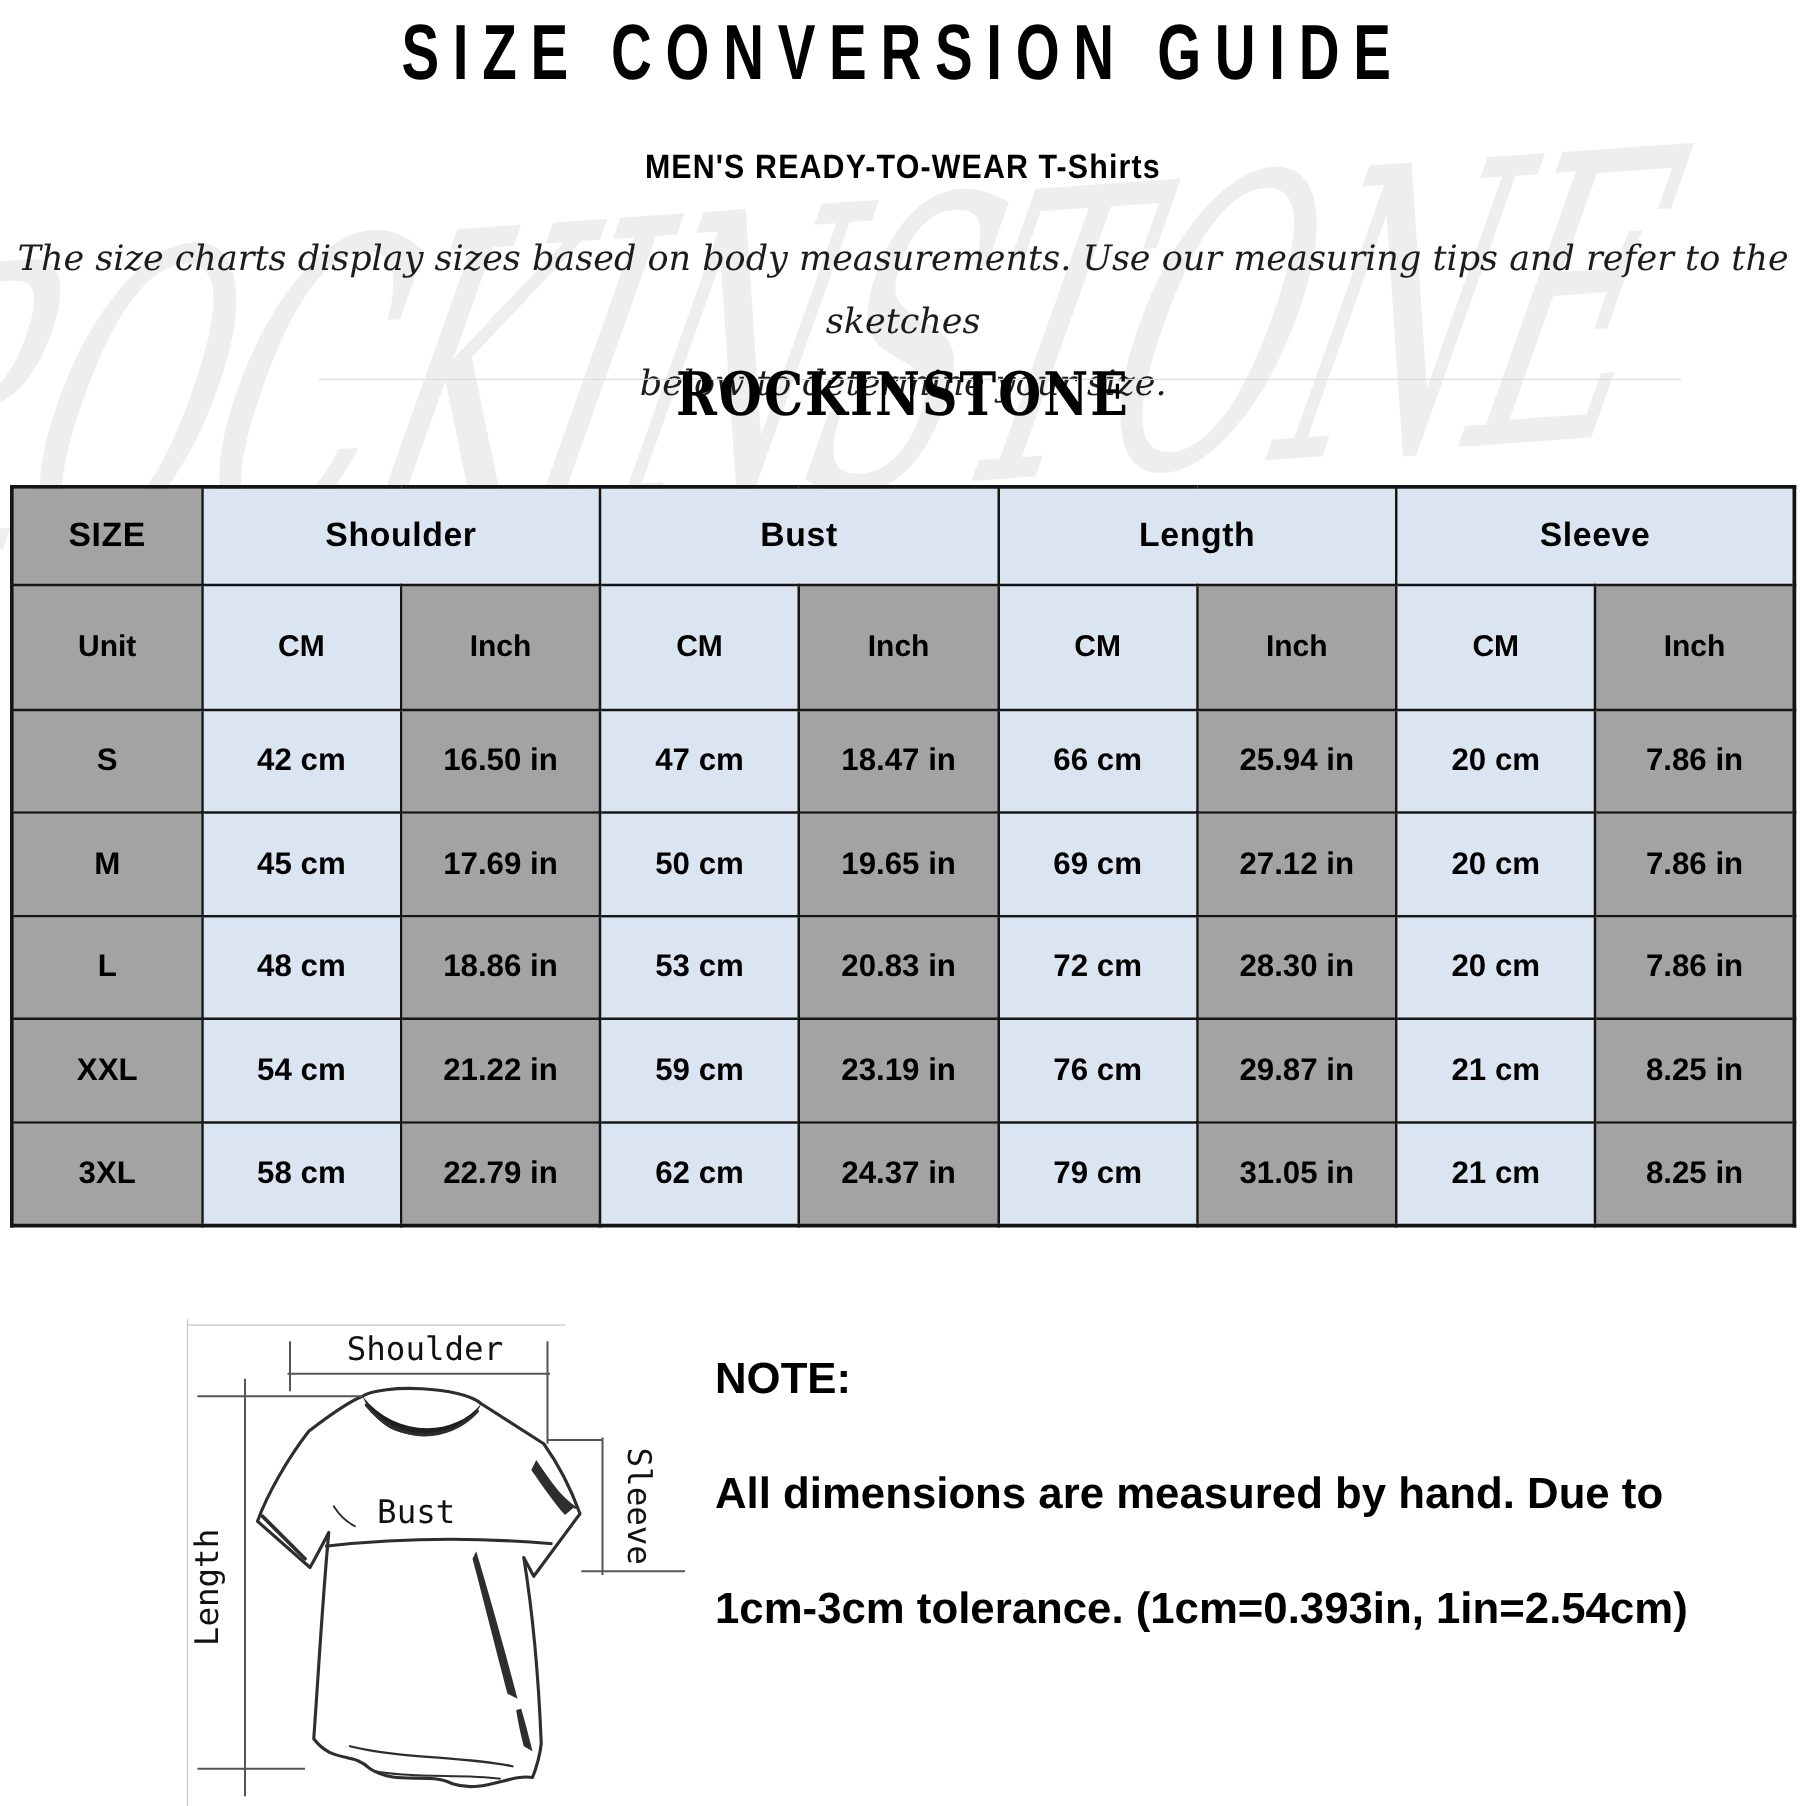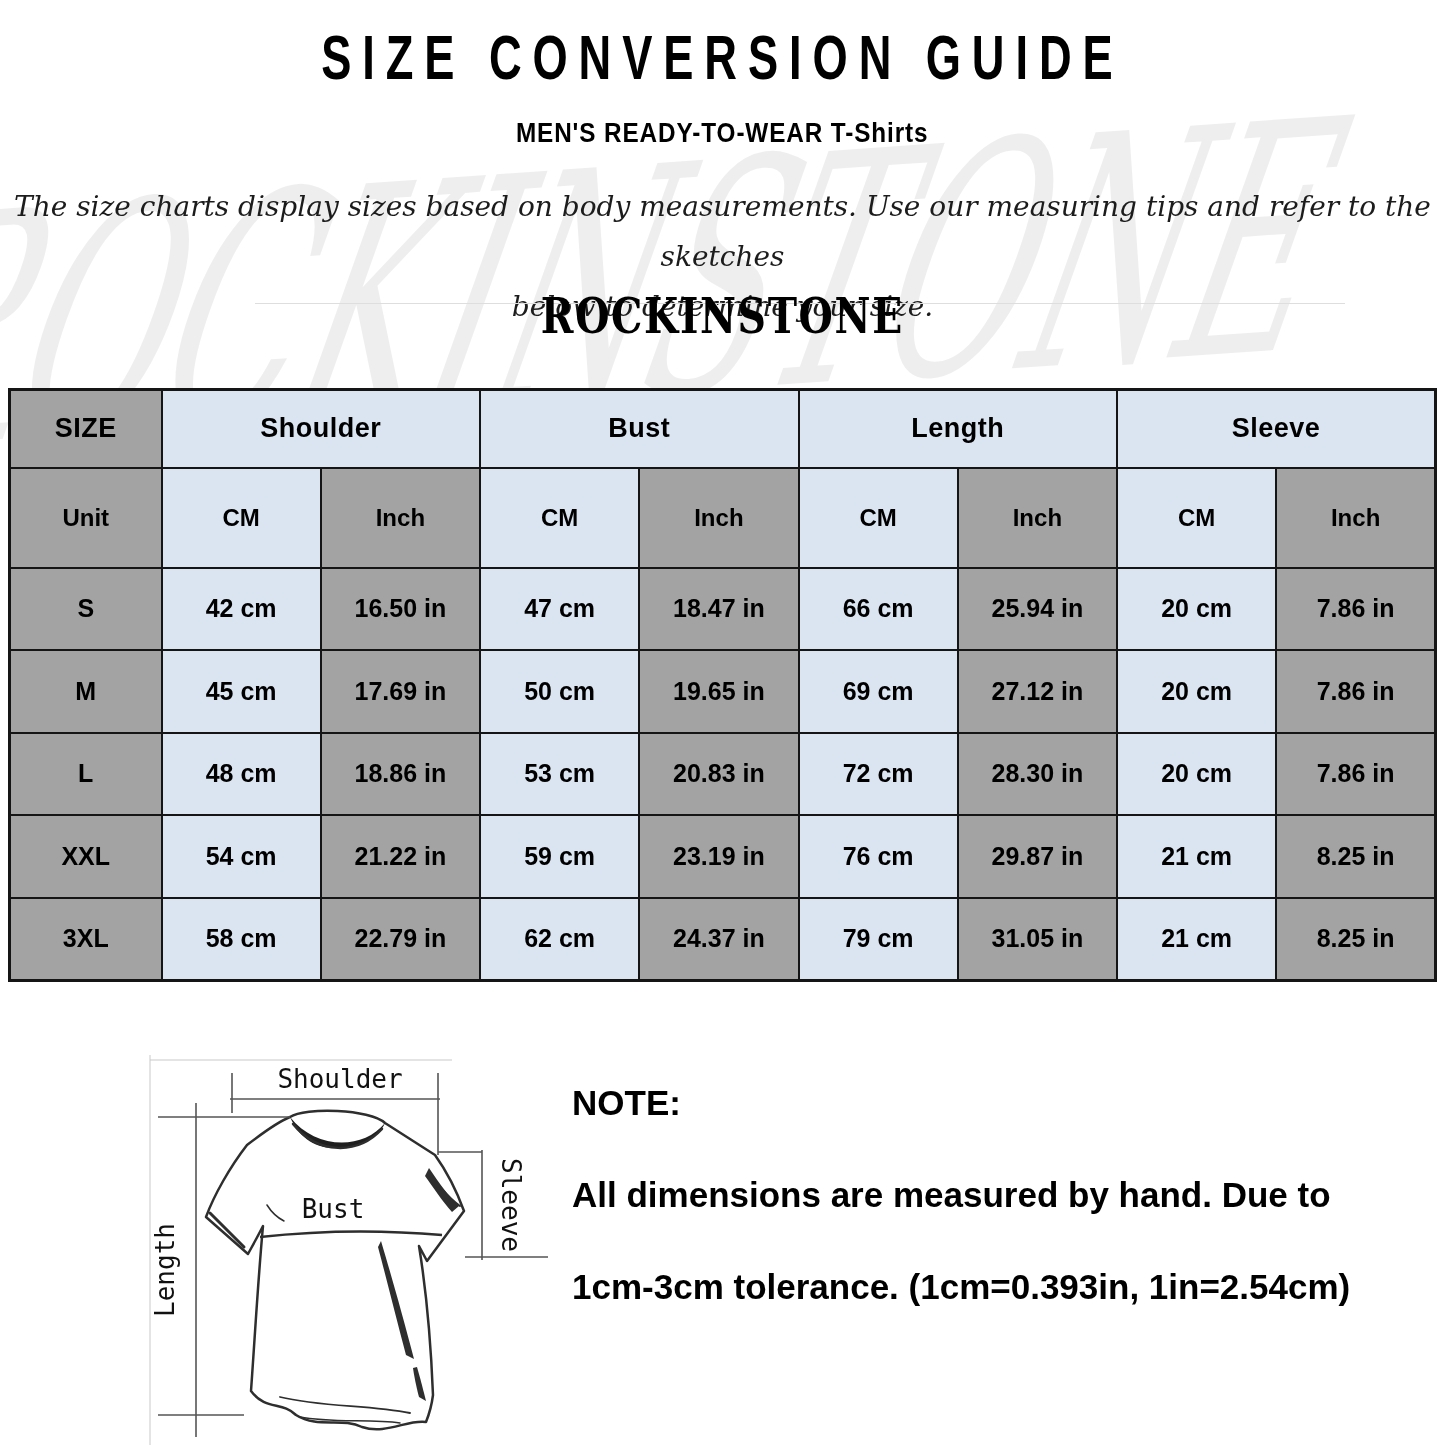--- a/index.html
+++ b/index.html
@@ -13,21 +13,21 @@
   .watermark {
     position:absolute; left:-50px; top:150px; width:1650px; height:420px;
     font-family:"DejaVu Serif", serif; font-style:italic; font-size:300px;
     white-space:nowrap; color:rgba(0,0,0,0.065);
     transform:rotate(-4deg) skewX(-18deg) scale(0.60,1.05);
     transform-origin:left top; letter-spacing:-6px; z-index:0; user-select:none;
   }
 
   .content { position:relative; z-index:1; }
 
-  .title-wrap { position:absolute; top:21px; left:0; width:1445px; text-align:center; }
+  .title-wrap { position:absolute; top:6px; left:0; width:1445px; text-align:center; }
   .main-title {
     display:inline-block; font-size:58px; font-weight:700; letter-spacing:14px;
     transform:scale(0.78,1.08); transform-origin:center top; white-space:nowrap;
   }
   .subtitle-wrap { position:absolute; top:118px; left:0; width:1445px; text-align:center; }
   .subtitle {
     display:inline-block; font-size:27px; font-weight:700; letter-spacing:1px;
     transform:scaleX(0.9); transform-origin:center;
   }
   .desc-wrap { position:absolute; top:182px; left:0; width:1445px; text-align:center;

